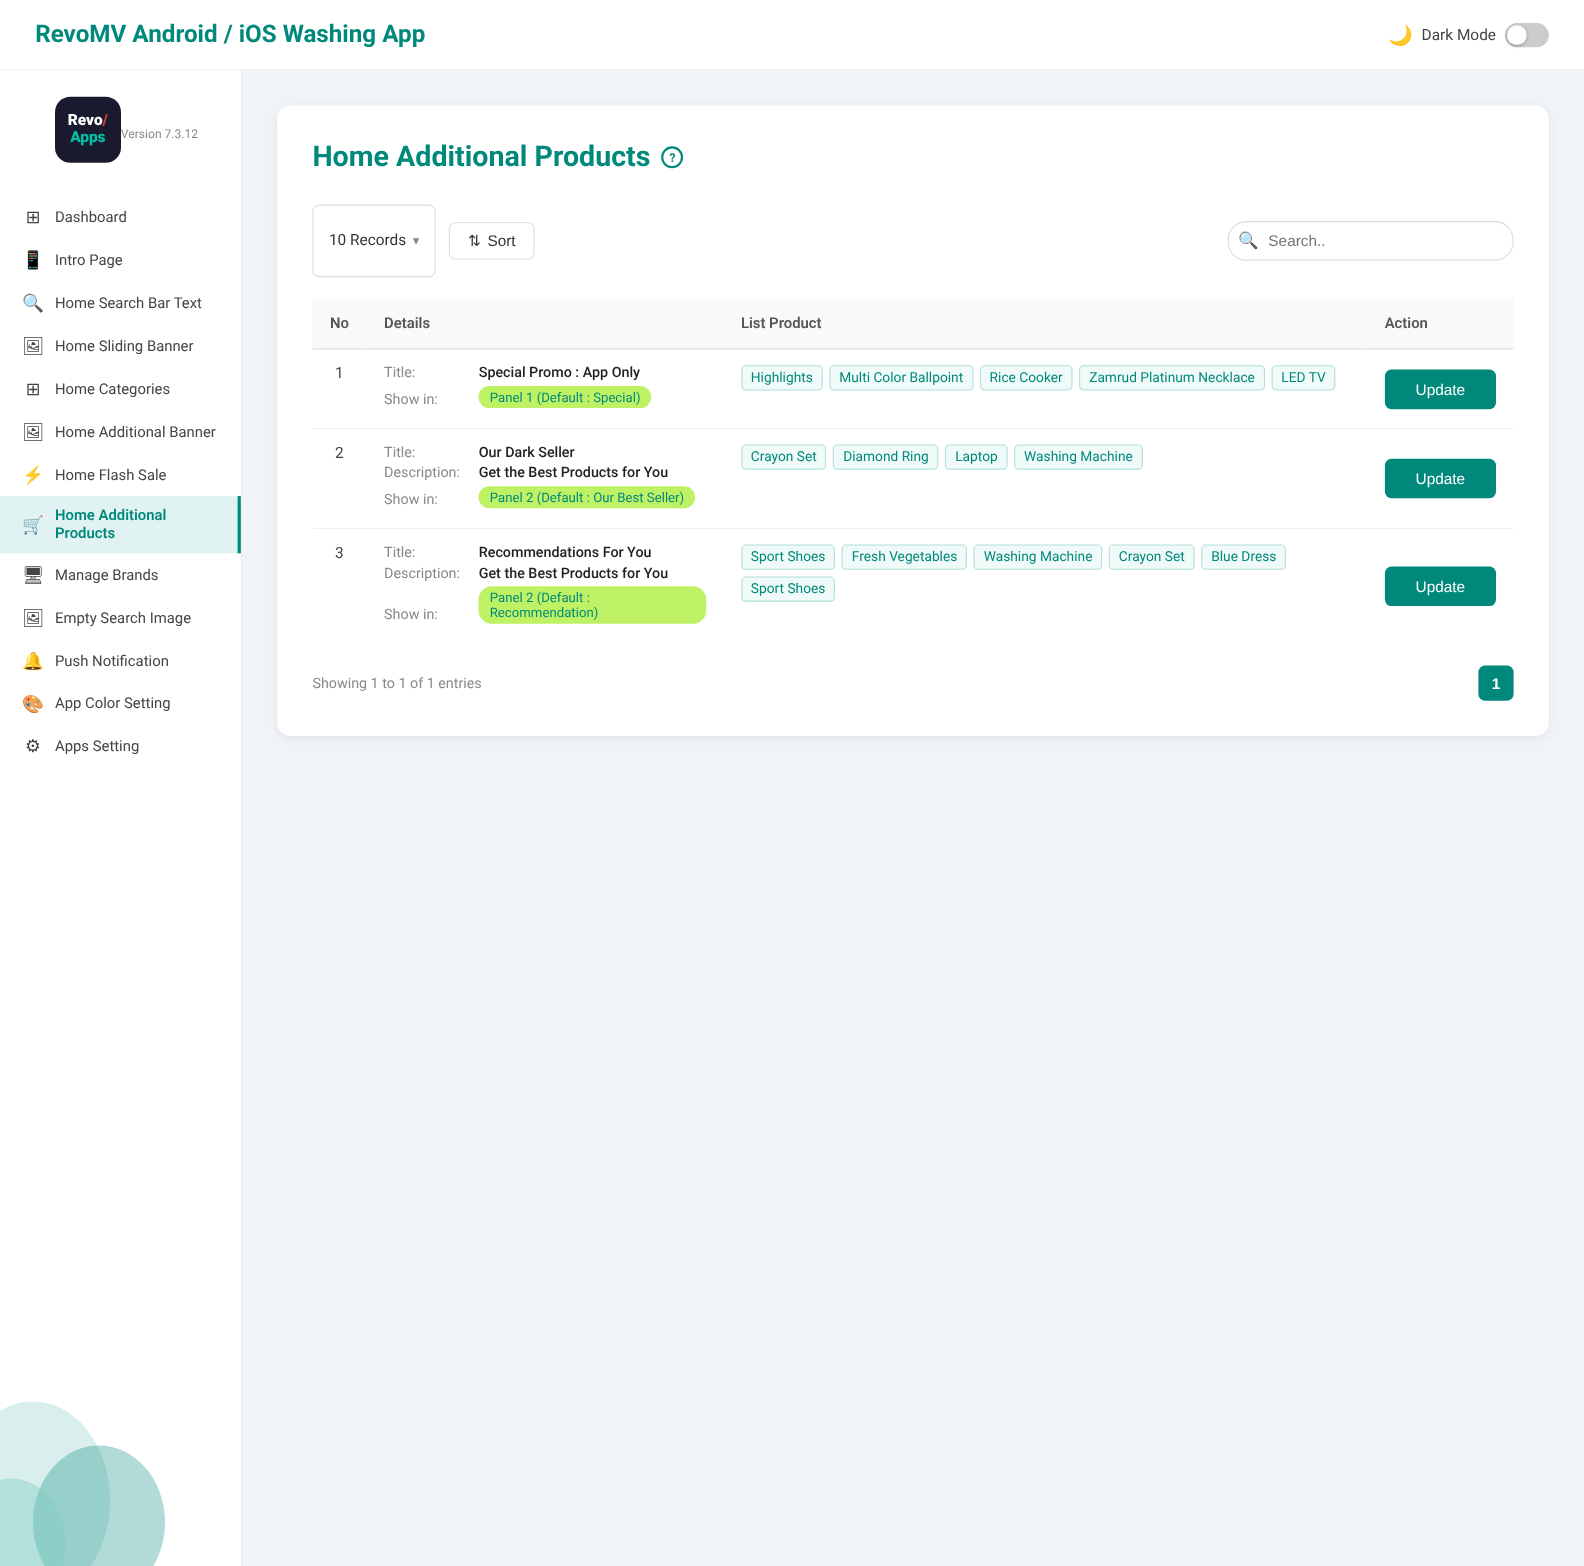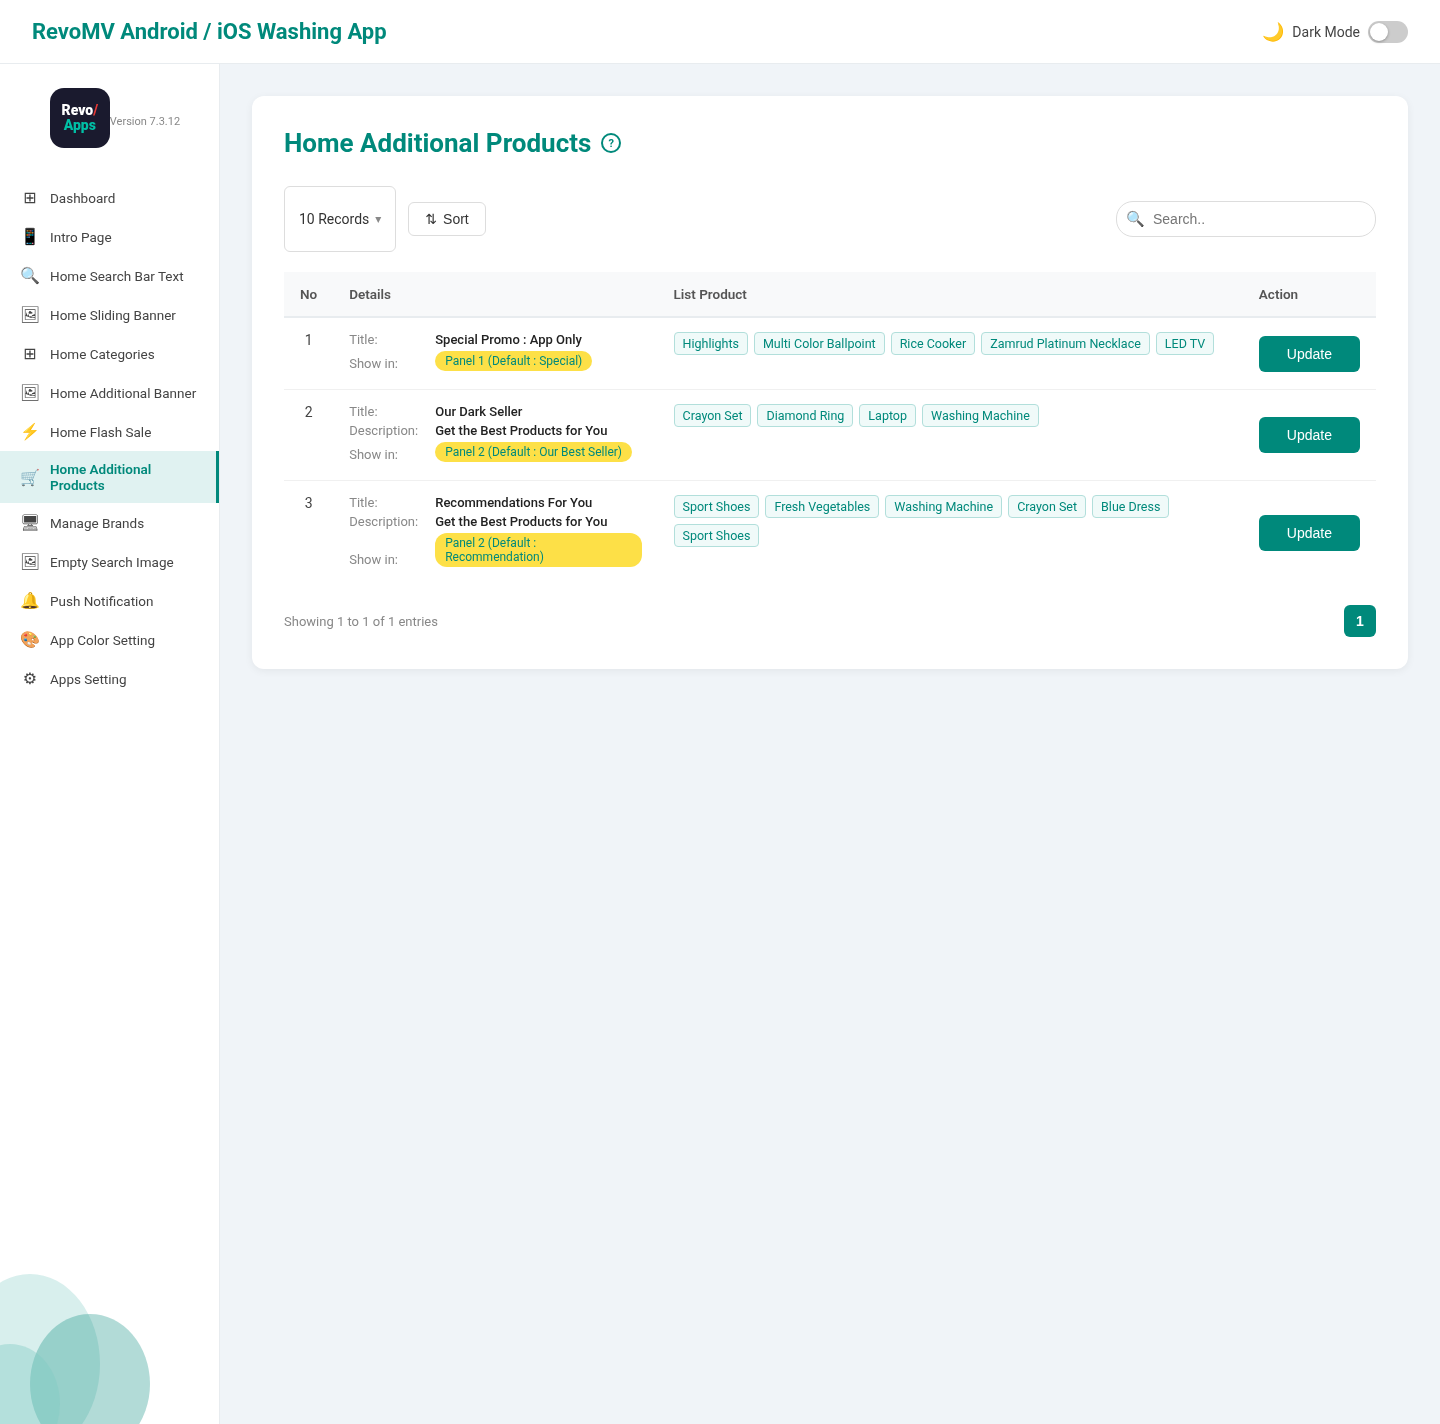--- a/index.html
+++ b/index.html
@@ -268,21 +268,21 @@
       font-size: 13px;
       min-width: 80px;
       flex-shrink: 0;
     }
     .detail-value {
       color: #222;
       font-size: 13px;
       font-weight: 500;
     }
     .panel-badge {
-      background: #fde047;
+      background: #bef264;
       color: #00897b;
       font-size: 12px;
       padding: 3px 10px;
       border-radius: 12px;
       display: inline-block;
     }
 
     .product-tags {
       display: flex;
       flex-wrap: wrap;

